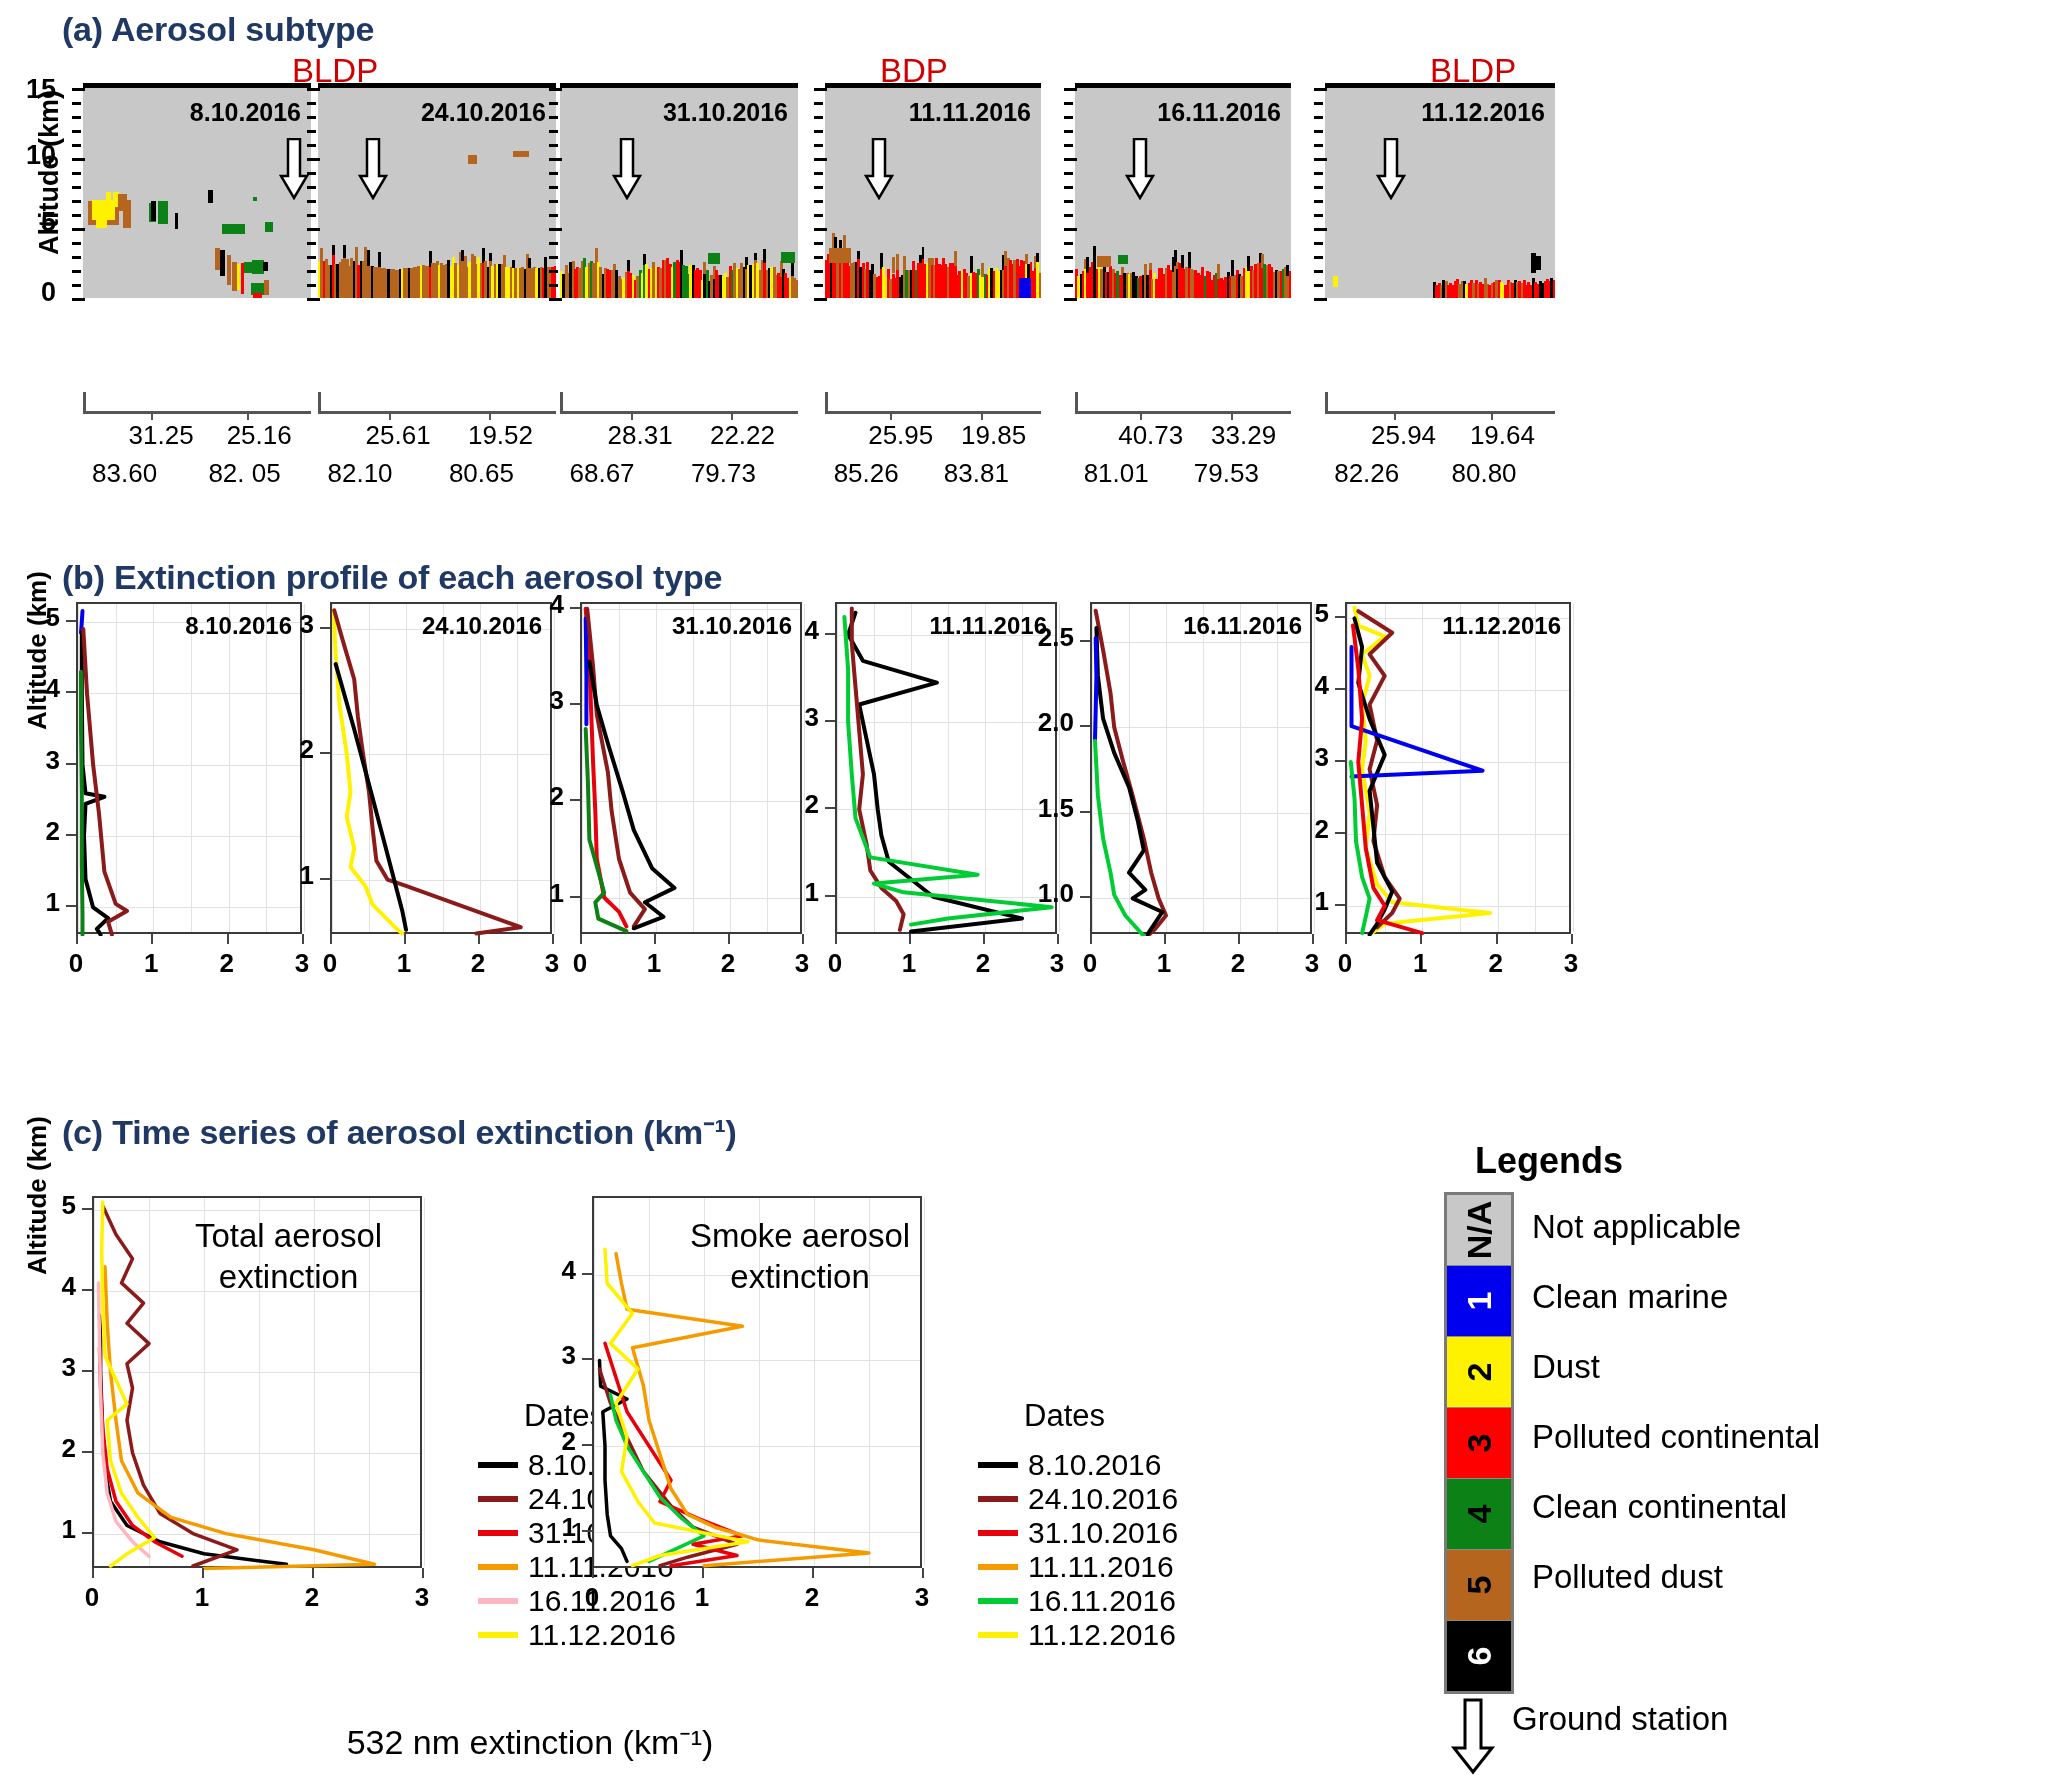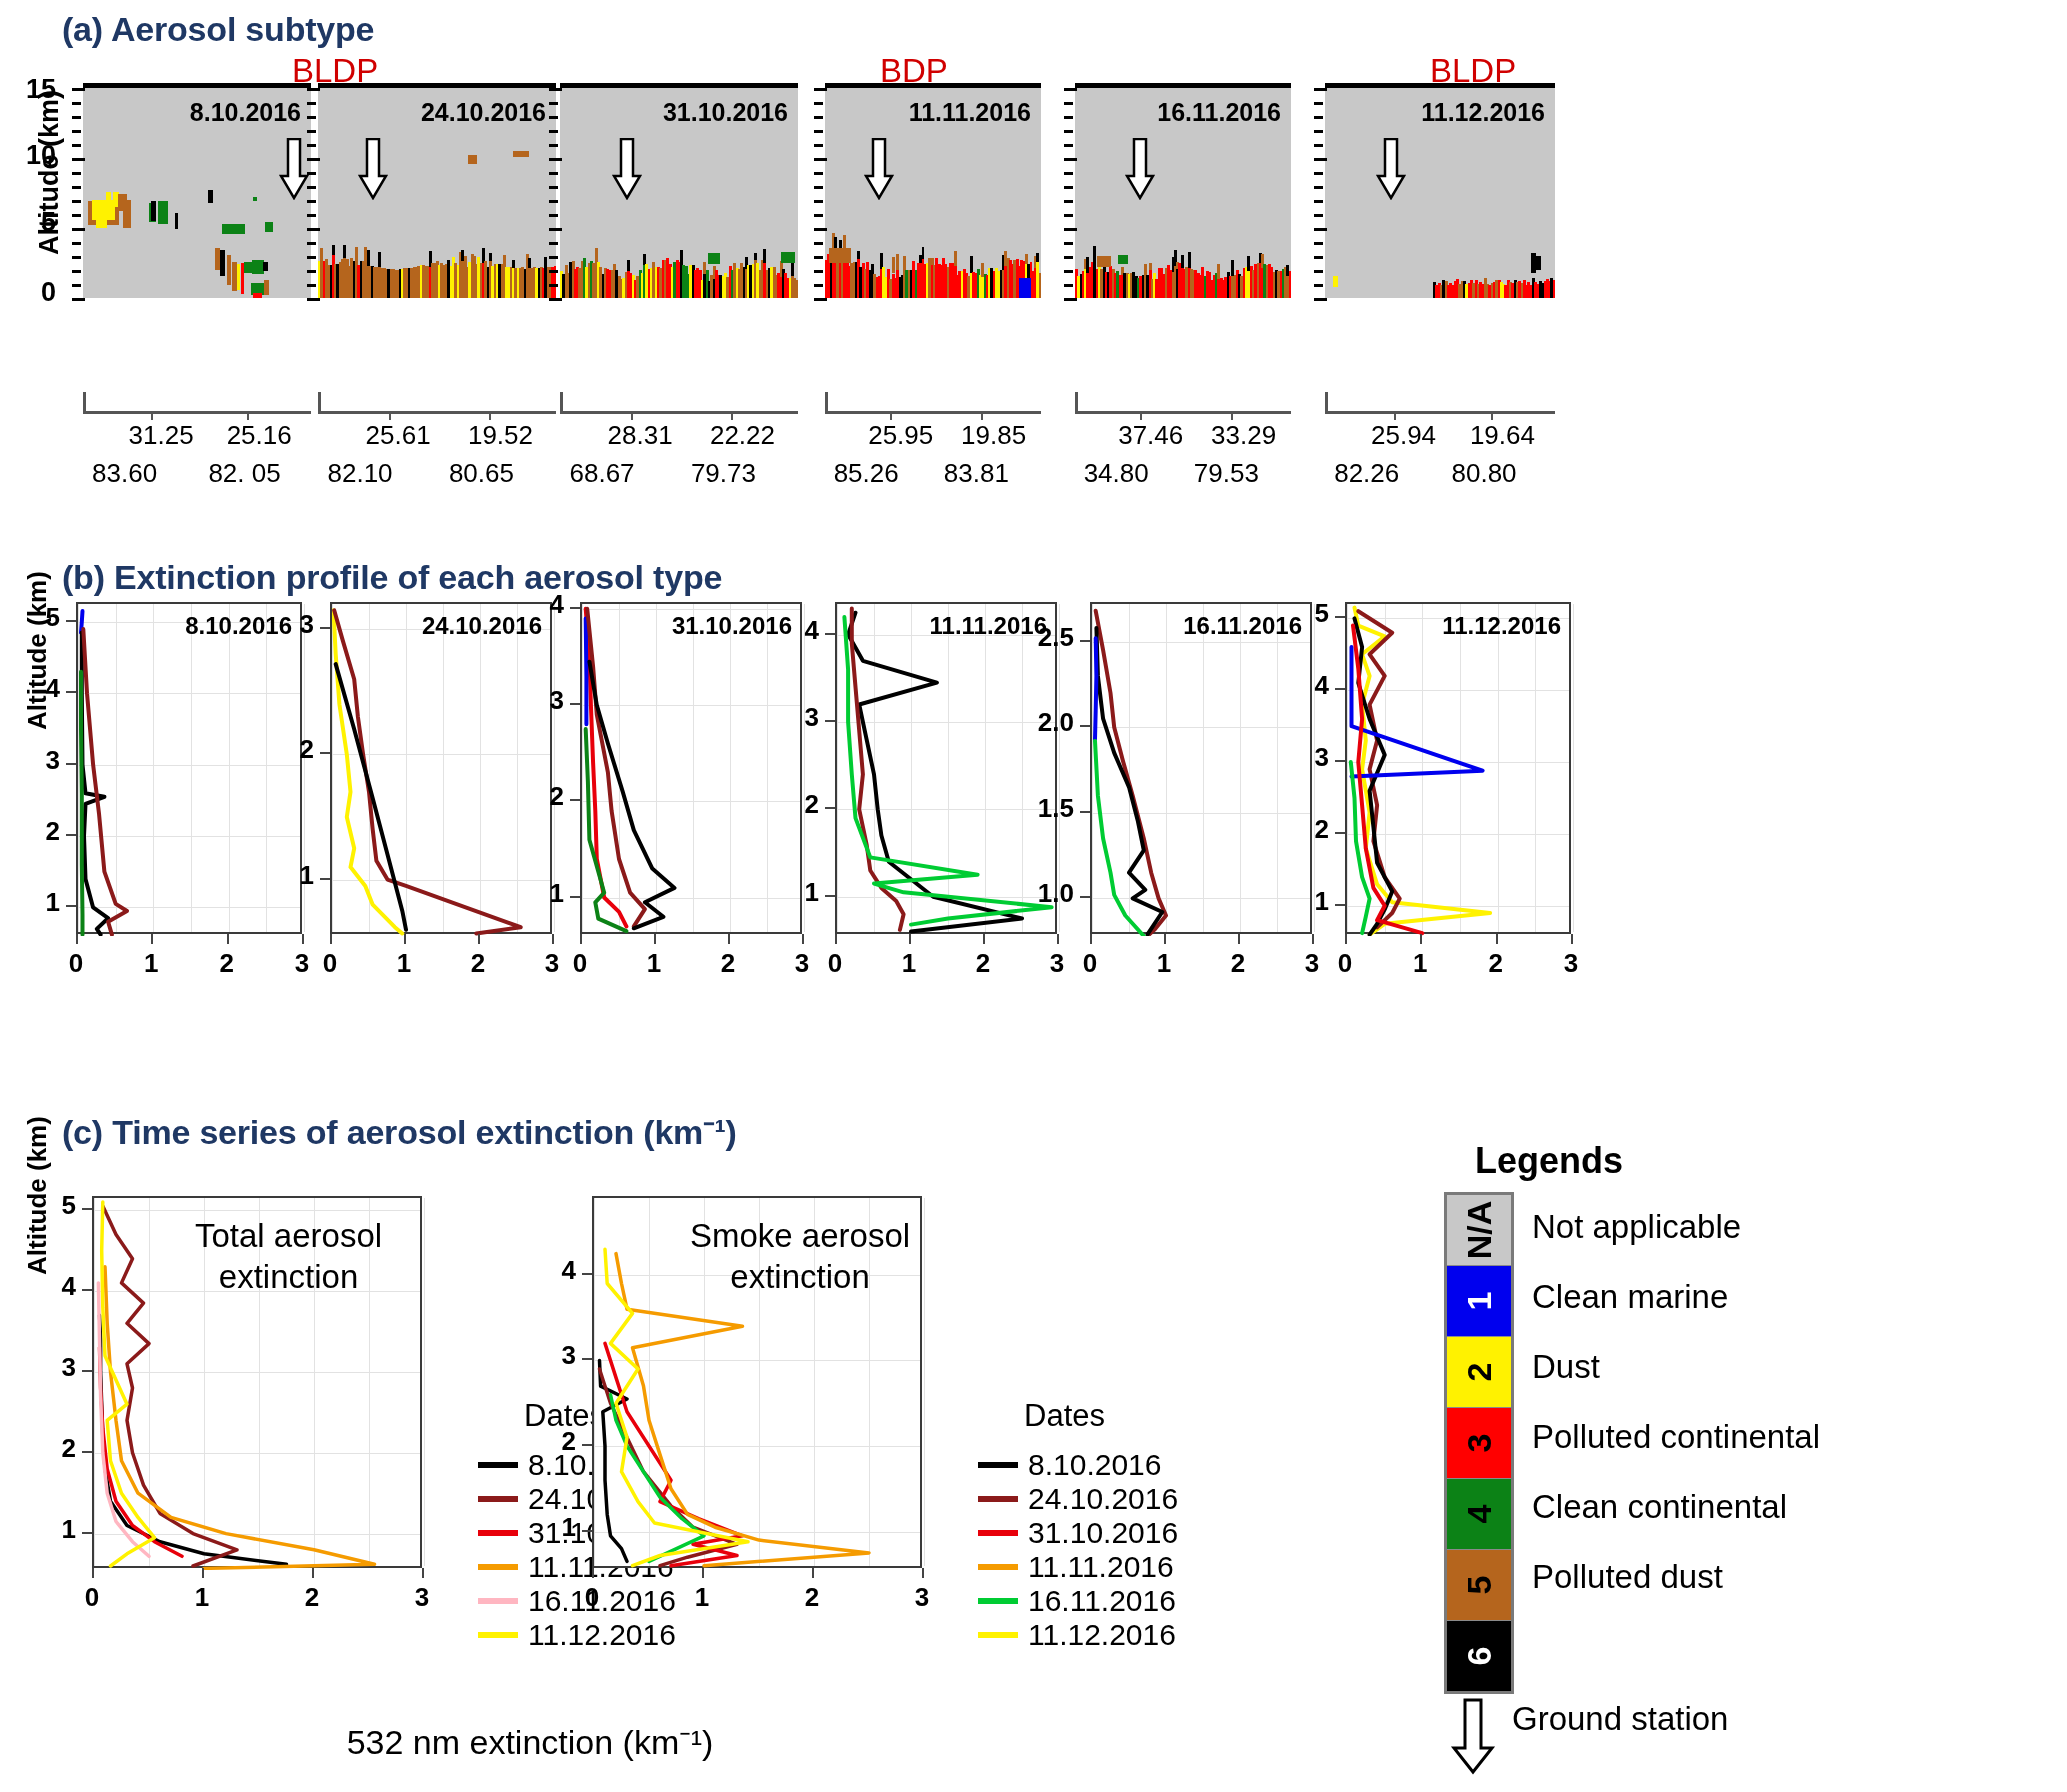--- a/index.html
+++ b/index.html
@@ -719,23 +719,23 @@
     <div class="a-tick" style="left: 1064px; top: 102px; width: 9px;"></div>
     <div class="a-tick" style="left: 1064px; top: 88px; width: 13px;"></div>
     <div class="a-date" style="left: 1281px; top: 98px; transform: translateX(-100%);">16.11.2016</div>
     <svg width="30" height="62" viewBox="0 0 30 62" style="position: absolute; left: 1124.68px; top: 138px;">
       <polygon points="9,1 21,1 21,38 28,38 15,60 2,38 9,38" fill="#ffffff" stroke="#000" stroke-width="2.5"></polygon>
     </svg>
     <div class="a-xaxis" style="left: 1075px; top: 411px; width: 216px;"></div>
     <div class="a-xend" style="left: 1075px; top: 392px;"></div>
     <div class="a-xtick" style="left: 1139.8px; top: 411px;"></div>
     <div class="a-xtick" style="left: 1230.52px; top: 411px;"></div>
-    <div class="coord" style="left: 1118.2px; top: 420px;">37.46</div>
+    <div class="coord" style="left: 1118.2px; top: 420px;">40.73</div>
     <div class="coord" style="left: 1211.08px; top: 420px;">33.29</div>
-    <div class="coord" style="left: 1083.64px; top: 458px;">34.80</div>
+    <div class="coord" style="left: 1083.64px; top: 458px;">81.01</div>
     <div class="coord" style="left: 1193.8px; top: 458px;">79.53</div>
     <div class="a-topline" style="left: 1325px; top: 83px; width: 230px;"></div>
     <div class="a-plot" style="left: 1325px; top: 88px; width: 230px; height: 210px;">
       <div class="seg" style="left: 47%; width: 3px; top: 194.006px; height: 15.9936px; background: rgb(0, 0, 0);"></div>
       <div class="seg" style="left: 48%; width: 3px; top: 197.197px; height: 12.8033px; background: rgb(255, 0, 0);"></div>
       <div class="seg" style="left: 49%; width: 3px; top: 195.158px; height: 14.8421px; background: rgb(255, 0, 0);"></div>
       <div class="seg" style="left: 50%; width: 3px; top: 196.697px; height: 13.3027px; background: rgb(181, 101, 29);"></div>
       <div class="seg" style="left: 51%; width: 3px; top: 192.401px; height: 17.5991px; background: rgb(0, 0, 0);"></div>
       <div class="seg" style="left: 52%; width: 3px; top: 192.787px; height: 17.2133px; background: rgb(181, 101, 29);"></div>
       <div class="seg" style="left: 53%; width: 3px; top: 197.369px; height: 12.6311px; background: rgb(255, 0, 0);"></div>

